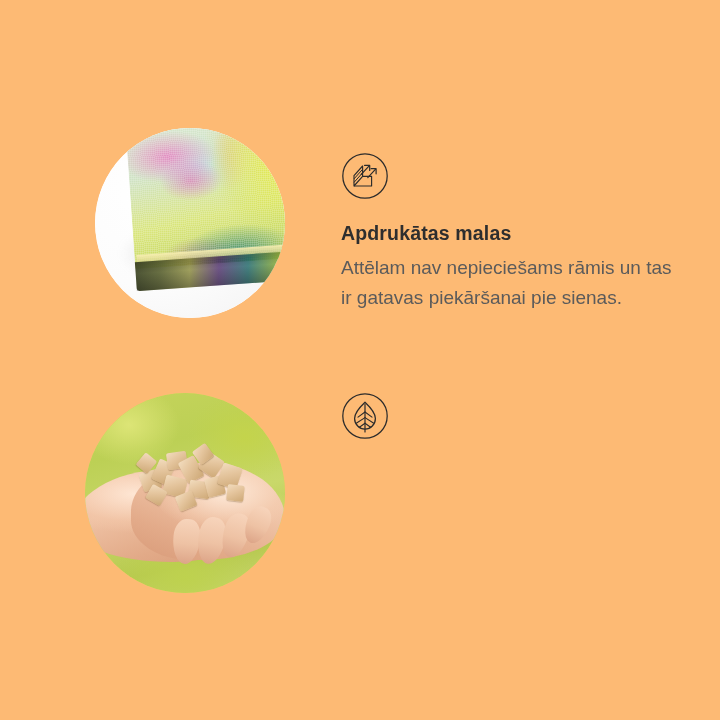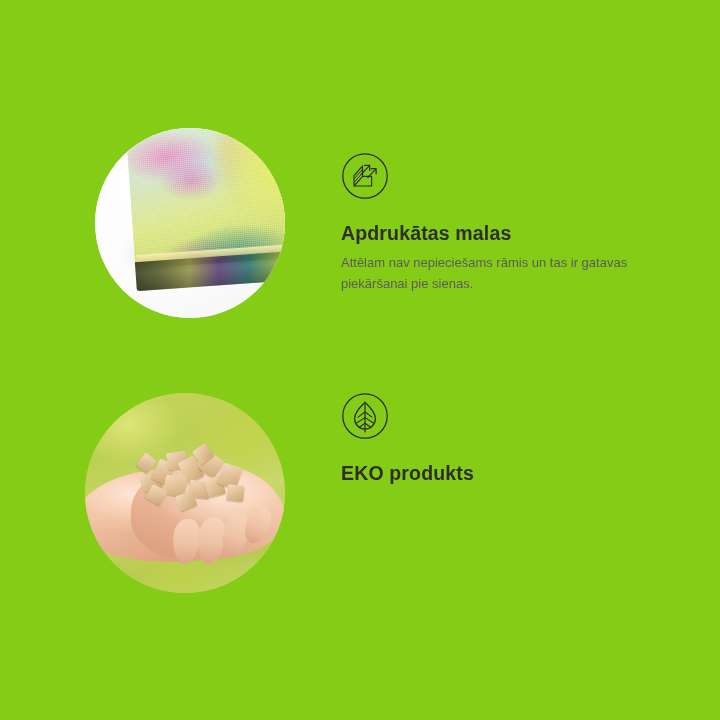--- a/index.html
+++ b/index.html
@@ -13,21 +13,21 @@
   body {
     background: #f1f1f1;
     font-family: "Liberation Sans", sans-serif;
     position: relative;
   }
 
   .page {
     position: relative;
     width: 720px;
     height: 720px;
-    background: #84cc16;
+    background: #fdba74;
   }
 
   
   .photo-circle {
     position: absolute;
     border-radius: 50%;
     overflow: hidden;
   }
 
   
@@ -212,21 +212,21 @@
     font-size: 19.5px;
     font-weight: 600;
     color: #2e2e2e;
     letter-spacing: 0.15px;
     line-height: 1.2;
     margin-bottom: 8px;
   }
   #feature-text-1 .feature-title { margin-top: 0px; }
 
   .feature-body {
-    font-size: 13px;
+    font-size: 19px;
     font-weight: 400;
     color: #5b5b5b;
     line-height: 1.55;
     max-width: 338px;
   }
 </style>
 </head>
 <body>
 
 <div class="page">
@@ -312,16 +312,15 @@
         <path d="M24 20.0 L17.0 25.2" stroke="#2b2b2b" stroke-width="1.05" stroke-linecap="round"></path>
         <path d="M24 25.6 L15.6 31.0" stroke="#2b2b2b" stroke-width="1.05" stroke-linecap="round"></path>
         <path d="M24 31.2 L18.4 35.2" stroke="#2b2b2b" stroke-width="1.05" stroke-linecap="round"></path>
 
         <path d="M24 20.0 L31.0 25.2" stroke="#2b2b2b" stroke-width="1.05" stroke-linecap="round"></path>
         <path d="M24 25.6 L32.4 31.0" stroke="#2b2b2b" stroke-width="1.05" stroke-linecap="round"></path>
         <path d="M24 31.2 L29.6 35.2" stroke="#2b2b2b" stroke-width="1.05" stroke-linecap="round"></path>
       </svg>
     </span>
 
-    <div class="feature-title">EKO produkts</div>
   </div>
 
 </div>
 
 </body></html>

